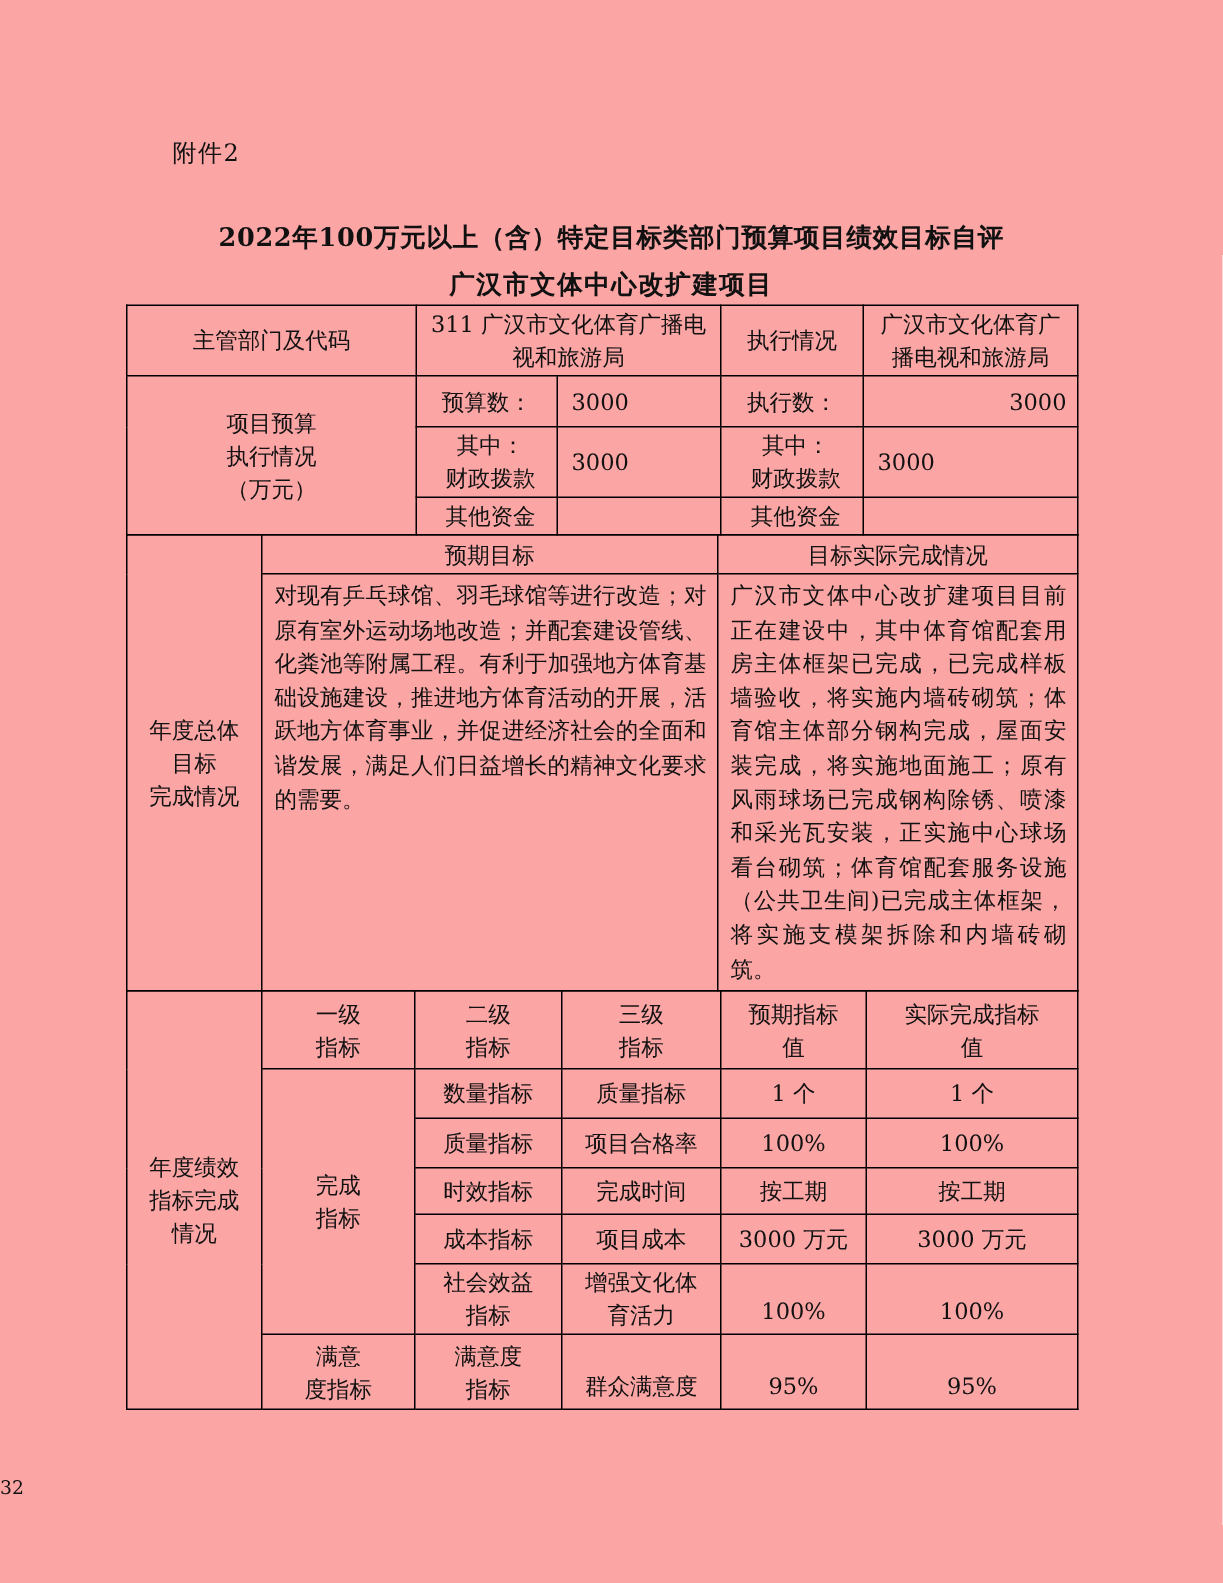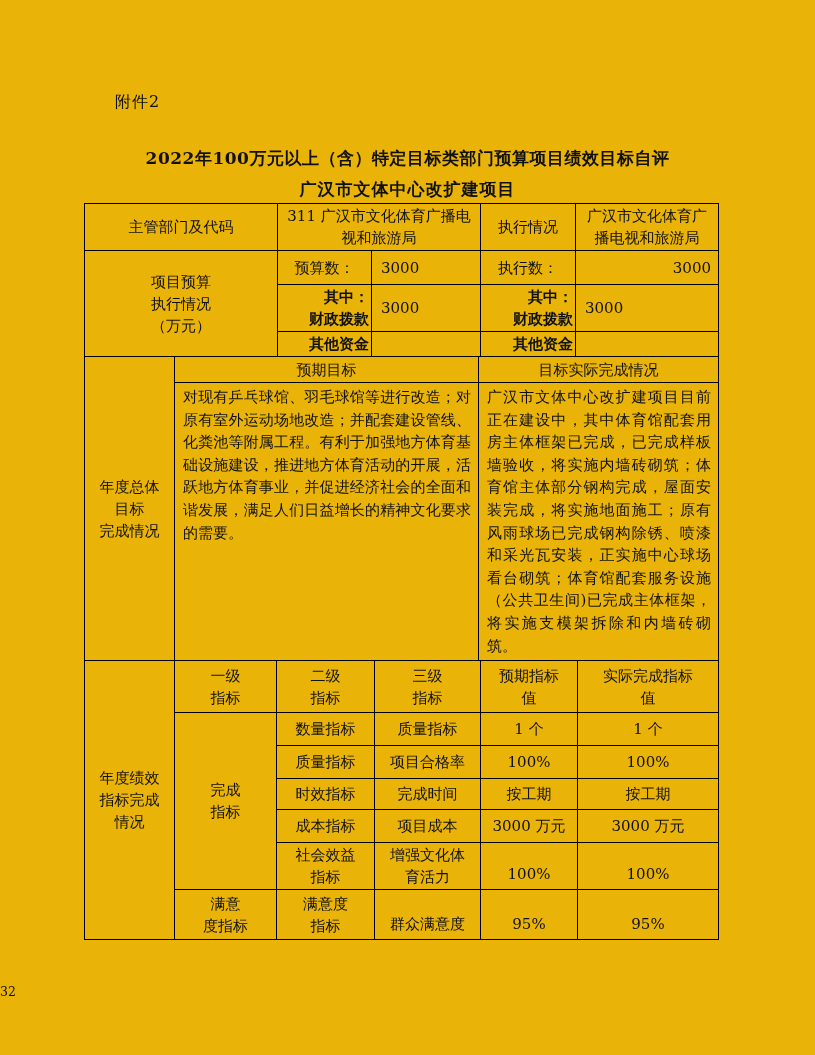--- a/index.html
+++ b/index.html
@@ -1,19 +1,19 @@
 <!DOCTYPE html>
 <html><head>
 <meta charset="utf-8">
 <style>
   html,body{margin:0;padding:0;background:#ffffff;}
   .page{
     position:relative;
     width:815px;height:1055px;
-    background:#eab308;
+    background:#fca5a5;
     font-family:"DejaVu Serif","Liberation Serif",serif;
     color:#111;
     overflow:hidden;
   }
   .attachment{
     position:absolute;left:115px;top:92px;
     font-size:16px;letter-spacing:1px;
   }
   .doc-title{
     position:absolute;left:0;top:147px;width:100%;
@@ -37,21 +37,21 @@
     padding:1px 2px;
     overflow:hidden;
   }
   td.txt{
     text-align:left;vertical-align:top;
     white-space:normal;
     padding:3px 7px 3px 8px;
     line-height:22.6px;
     text-align:justify;
   }
-  td.left{text-align:right;padding-left:7px;font-weight:bold;}
+  td.left{text-align:center;padding-left:7px;}
   td.num-left{text-align:left;padding-left:9px;}
   td.num-right{text-align:right;padding-right:7px;}
   td.vbottom{vertical-align:bottom;padding-bottom:4px;}
   .page-number{
     position:absolute;left:0;top:984px;width:100%;
     text-align:left;font-size:12.5px;
   }
 </style>
 </head>
 <body>

